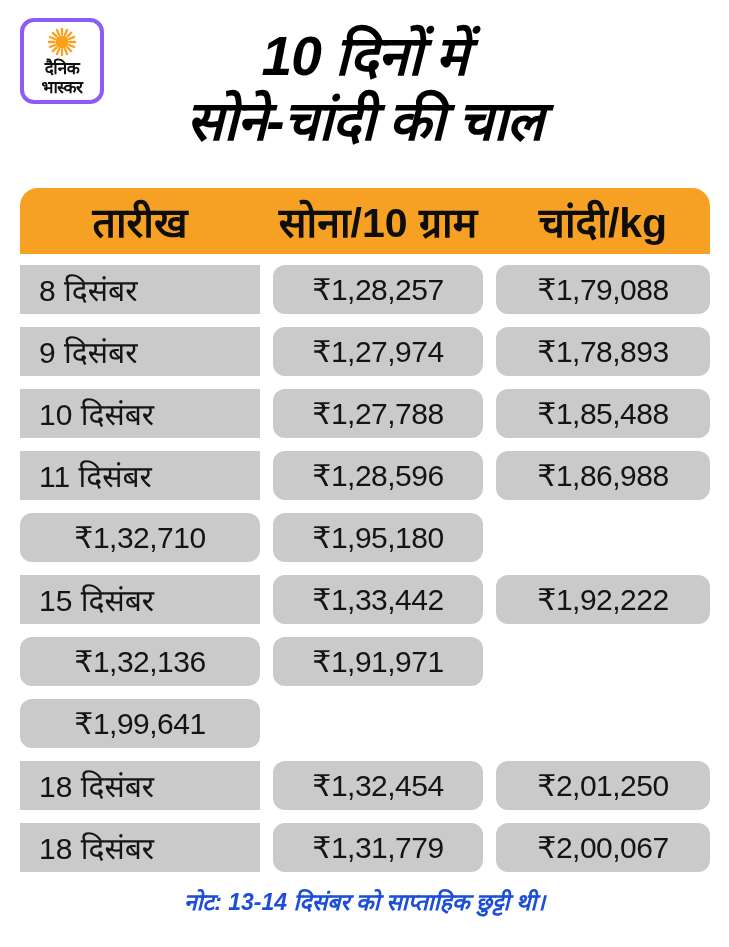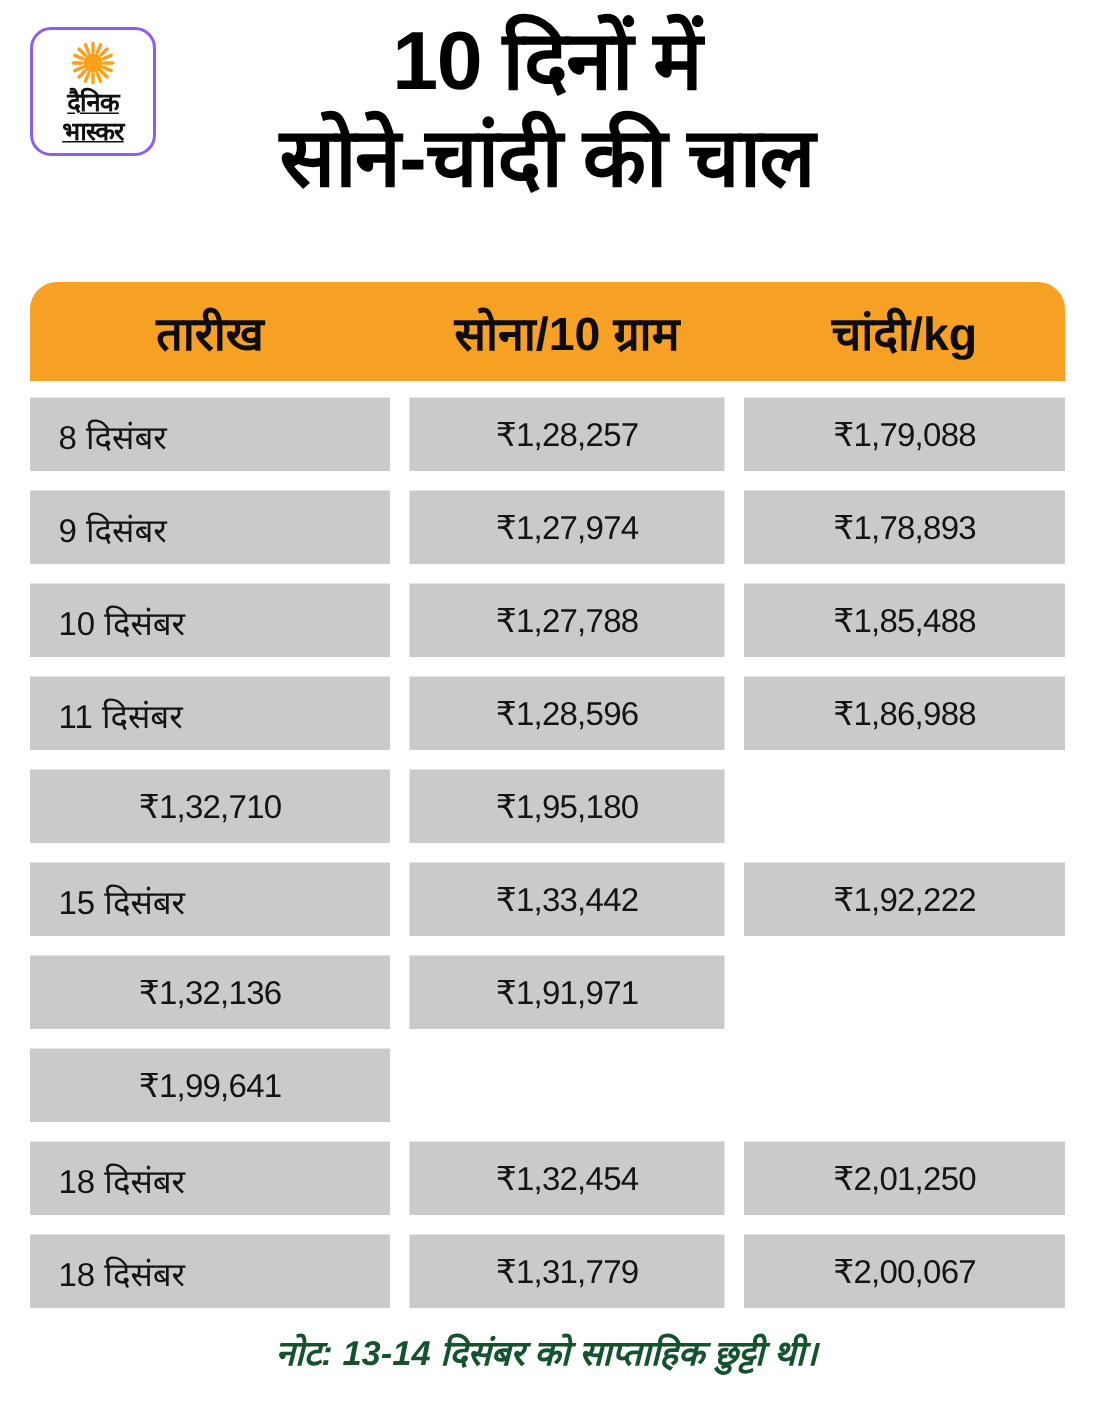--- a/index.html
+++ b/index.html
@@ -13,83 +13,83 @@
     position: relative;
   }
 
   
   .header-area { position: relative; height: 188px; }
 
   .logo {
     position: absolute; top: 18px; left: 20px;
     width: 84px; height: 86px;
     background: #ffffff;
-    border: 2px solid #8b5cf6;
+    border: 4px solid #8b5cf6;
     border-radius: 14px;
     display: flex; flex-direction: column;
     align-items: center; justify-content: center;
     gap: 1px;
-    text-decoration: underline;
   }
   .logo-sun { width: 32px; height: 32px; margin-bottom: 1px; }
   .logo-text {
     font-weight: bold; font-size: 17px; line-height: 1.04;
     text-align: center; color: #111;
     letter-spacing: -0.5px;
   }
 
   .page-title {
     text-align: center;
     font-size: 55px;
     font-weight: 800;
     line-height: 1.18;
-    padding-top: 8px;
+    padding-top: 24px;
     letter-spacing: -1px;
     color: #000;
+    font-style: italic;
   }
 
   
   .thead {
     margin: 0 19px 11px 20px;
     height: 66px;
     background: #F6A024;
     border-radius: 18px 18px 0 0;
     display: grid;
     grid-template-columns: 240px 210px 1fr;
     column-gap: 13px;
     align-items: center;
   }
   .thead .hcell {
-    font-size: 31px; font-weight: bold; text-align: center;
+    font-size: 41px; font-weight: bold; text-align: center;
     color: #0d0d0d;
   }
 
   .trow {
     margin: 0 19px 13px 20px;
     display: grid;
     grid-template-columns: 240px 210px 1fr;
     column-gap: 13px;
     height: 49px;
   }
   .cell {
     background: #CACACA;
     display: flex; align-items: center;
-    font-size: 22px;
+    font-size: 30px;
     color: #141414;
   }
   .cell.date { justify-content: flex-start; padding-left: 19px; }
-  .cell.num  { justify-content: center; letter-spacing: -0.5px; }
+  .cell.num  { justify-content: center; letter-spacing: -0.5px; border-radius: 12px; }
 
   .note {
     text-align: center;
     font-weight: bold;
     font-style: italic;
     font-size: 23px;
     margin-top: 9px;
-    color: #14532d;
+    color: #1d4ed8;
   }
 </style>
 </head>
 <body>
 
 <div class="header-area">
   <div class="logo">
     <svg class="logo-sun" viewBox="0 0 34 34" aria-hidden="true">
       <g stroke="#F9A11B" stroke-width="2.4" stroke-linecap="round">
         <line x1="17" y1="3" x2="17" y2="9"></line>

